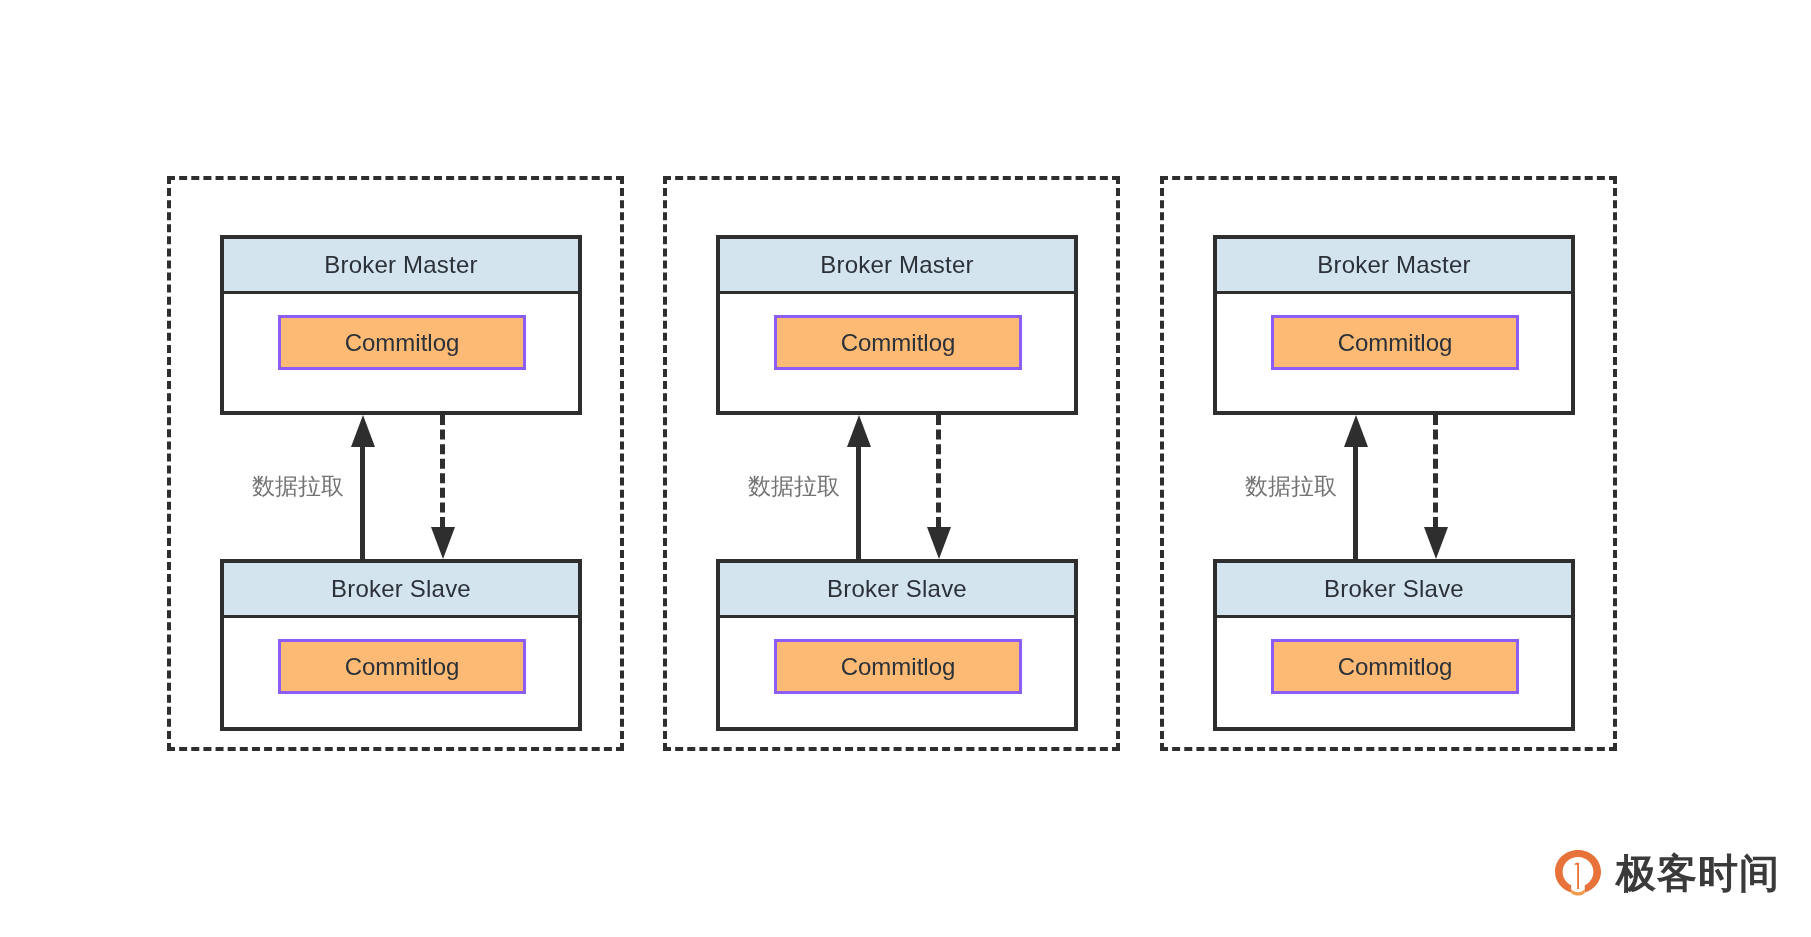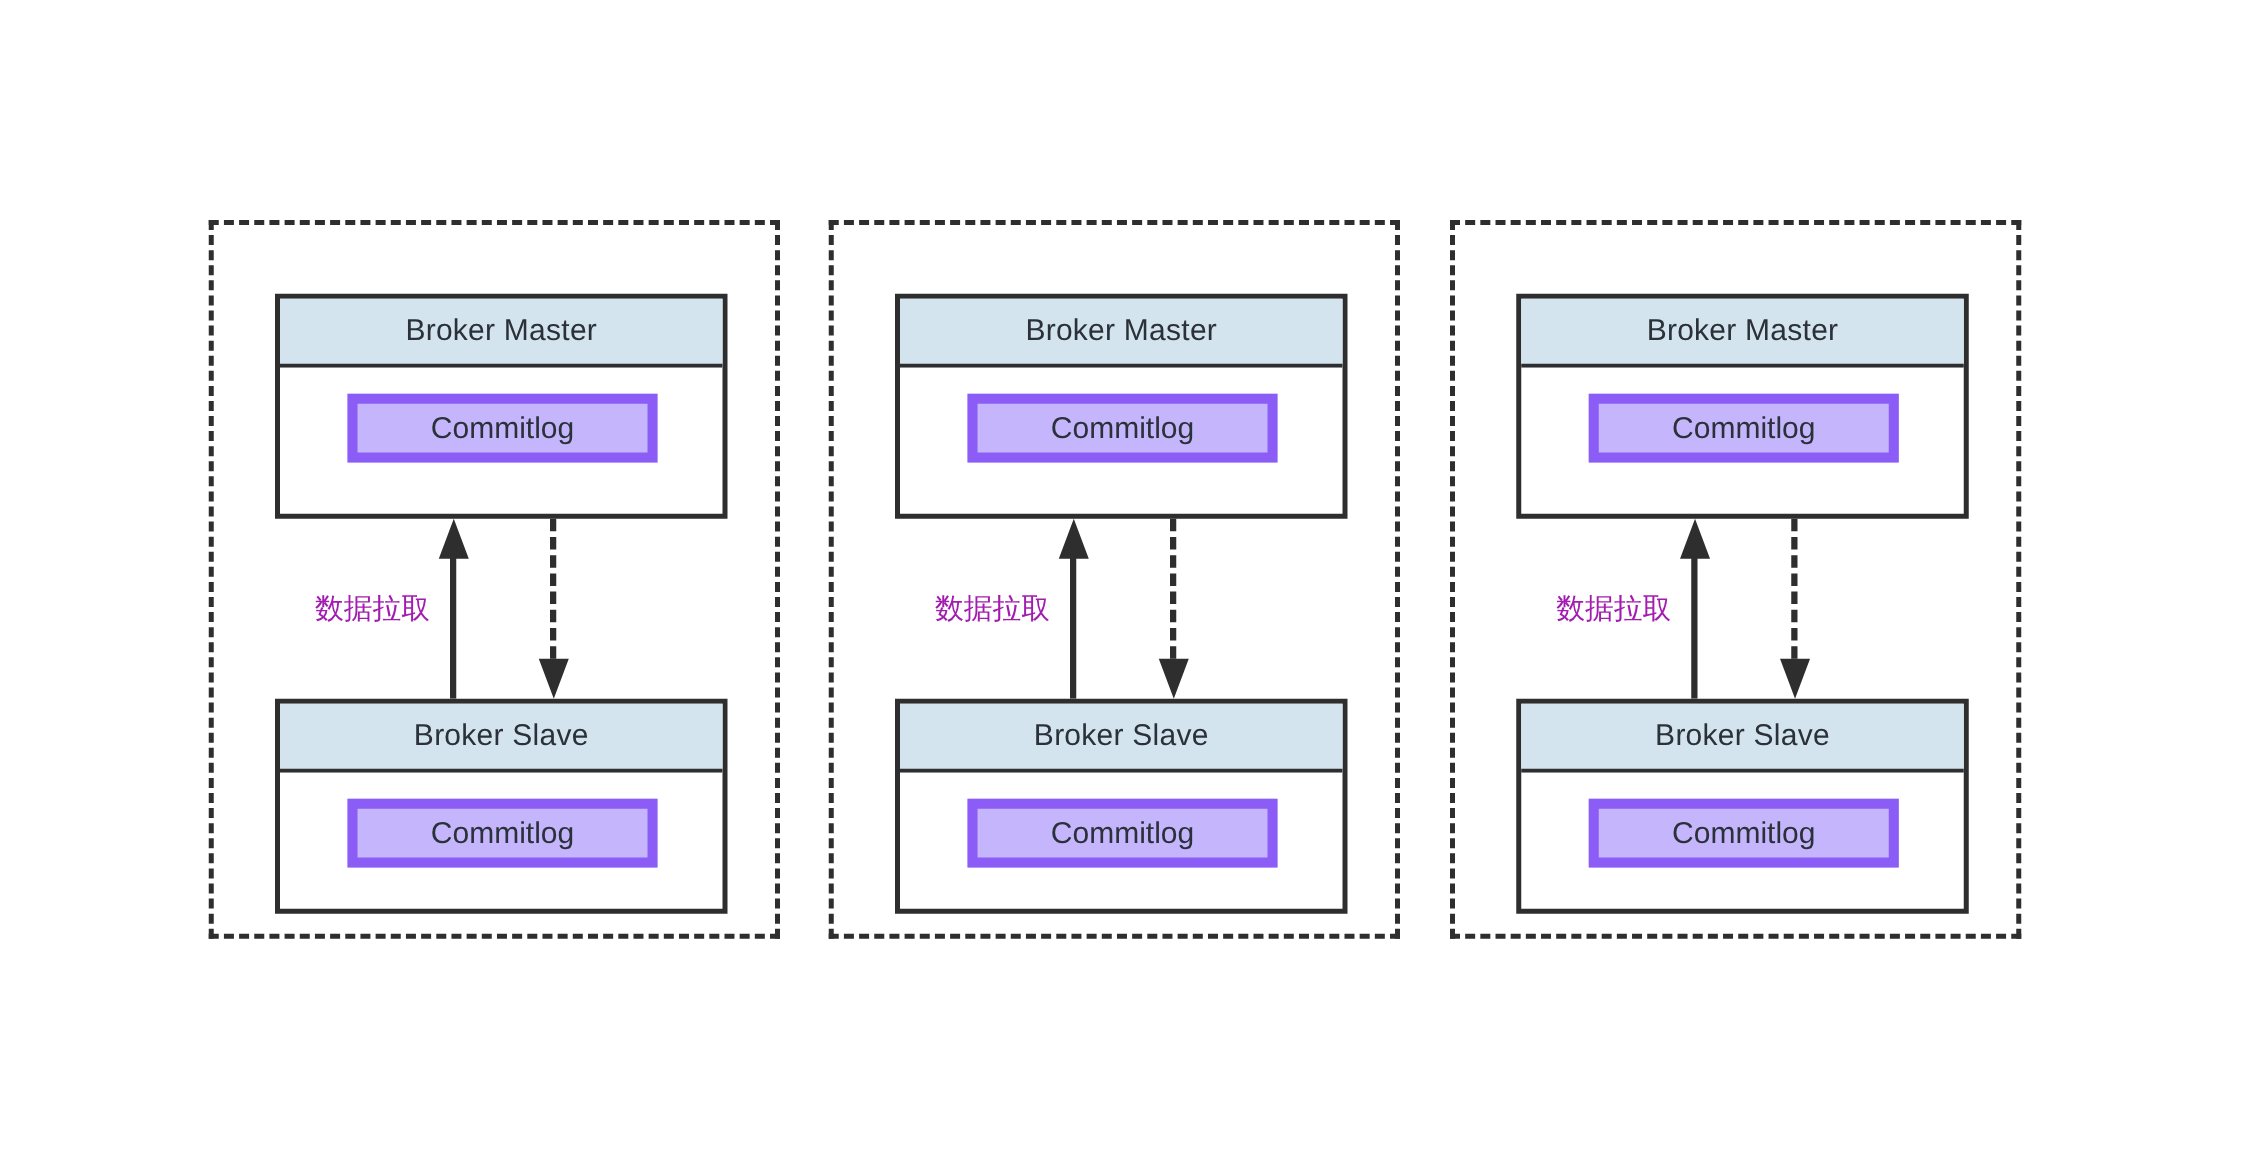--- a/index.html
+++ b/index.html
@@ -66,22 +66,22 @@
     height: 118px;
   }
 
   .commitlog-box {
     position: absolute;
     left: 54px;
     top: 21px;
     width: 248px;
     height: 55px;
     box-sizing: border-box;
-    border: 8px solid #8b5cf6;
-    background: #c4b5fd;
+    border: 3px solid #8b5cf6;
+    background: #fdba74;
     display: flex;
     align-items: center;
     justify-content: center;
     font-size: 24px;
     color: #2b3138;
   }
 
   
   .arrow-zone {
     position: absolute;
@@ -145,21 +145,21 @@
     border-top: 32px solid #2e2e2e;
   }
 
   .arrow-label {
     position: absolute;
     left: 0px;
     top: 56px;
     width: 124px;
     text-align: right;
     font-size: 23px;
-    color: #a21caf;
+    color: #737373;
     white-space: nowrap;
     font-family: "DejaVu Sans", "Liberation Sans", sans-serif;
   }
 
   
   #brand-logo {
     position: absolute;
     left: 1552px;
     top: 842px;
     width: 240px;
@@ -267,14 +267,24 @@
     </div>
 
     <div class="broker-node node-slave">
       <div class="node-header">Broker Slave</div>
       <div class="node-body">
         <div class="commitlog-box">Commitlog</div>
       </div>
     </div>
   </div>
 
+  <div id="brand-logo">
+    <span class="logo-mark">
+      <svg viewBox="0 0 52 52" width="52" height="52" aria-hidden="true">
+        <path d="M26 3 C13.3 3 3 12.6 3 24.8 C3 34.6 9.8 42.9 19.2 45.6 L19.2 38.2 C14.1 35.9 10.6 30.8 10.6 24.8 C10.6 16.6 17.5 10 26 10 C34.5 10 41.4 16.6 41.4 24.8 C41.4 30.8 37.9 35.9 32.8 38.2 L32.8 45.6 C42.2 42.9 49 34.6 49 24.8 C49 12.6 38.7 3 26 3 Z" fill="#e8733a"></path>
+        <path d="M26 15.5 C24.4 15.5 23.0 16.4 22.3 17.7 L25.2 17.7 L25.2 41.5 C25.2 42.0 25.6 42.4 26.1 42.4 C26.6 42.4 27.0 42.0 27.0 41.5 L27.0 16.7 C27.0 16.0 26.6 15.5 26 15.5 Z" fill="#e8733a"></path>
+        <path d="M19.2 42.6 C21.3 44.3 23.6 45.2 26 45.2 C28.4 45.2 30.7 44.3 32.8 42.6 L32.8 46.3 C30.7 47.8 28.4 48.6 26 48.6 C23.6 48.6 21.3 47.8 19.2 46.3 Z" fill="#ef9a4e"></path>
+      </svg>
+    </span>
+    <span class="logo-text">极客时间</span>
+  </div>
 
 </div>
 
 </body></html>

